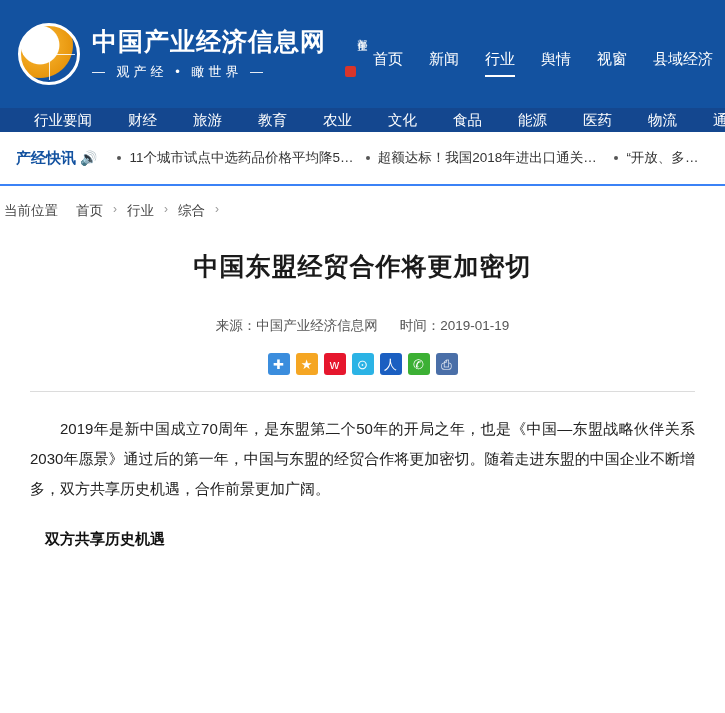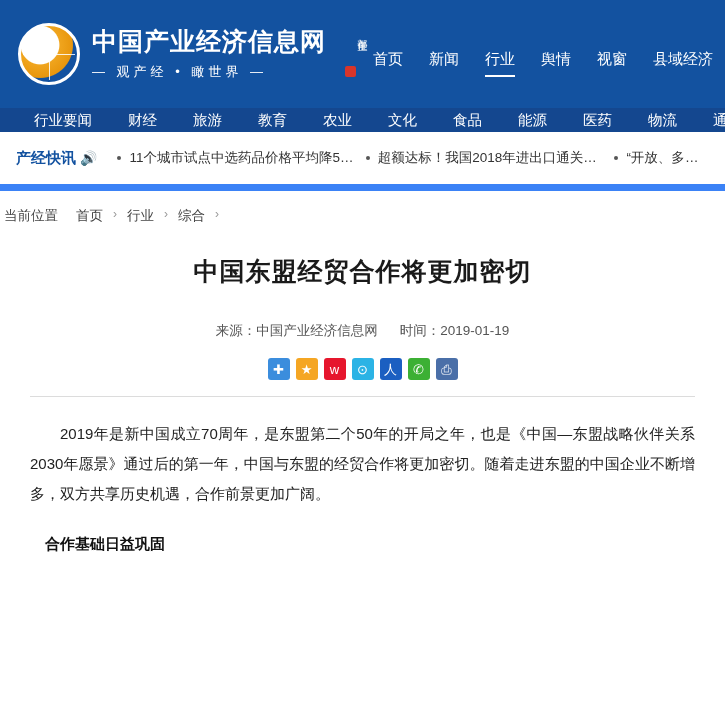--- a/index.html
+++ b/index.html
@@ -146,21 +146,21 @@
     margin-right: 36px;
     white-space: nowrap;
   }
 
   
   .ticker {
     height: 52px;
     display: flex;
     align-items: center;
     padding: 0 16px;
-    border-bottom: 7px solid #3b82f6;
+    border-bottom: 2px solid #3b82f6;
     overflow: hidden;
   }
   .ticker-label {
     color: #1352a0;
     font-size: 15px;
     font-weight: bold;
     white-space: nowrap;
   }
   .speaker {
     margin: 0 12px 0 4px;
@@ -354,15 +354,15 @@
     <span class="share-btn" style="background:#2bb3e5">⊙</span>
     <span class="share-btn" style="background:#1b5fc1">人</span>
     <span class="share-btn" style="background:#3cb034">✆</span>
     <span class="share-btn" style="background:#4a6fa8">⎙</span>
   </div>
 
   <div class="divider"></div>
 
   <div class="article-body">
     <p>2019年是新中国成立70周年，是东盟第二个50年的开局之年，也是《中国—东盟战略伙伴关系2030年愿景》通过后的第一年，中国与东盟的经贸合作将更加密切。随着走进东盟的中国企业不断增多，双方共享历史机遇，合作前景更加广阔。</p>
-    <h3>合作基础日益巩固</h3>
+    <h3>双方共享历史机遇</h3>
   </div>
 </div>
 
 </body></html>

